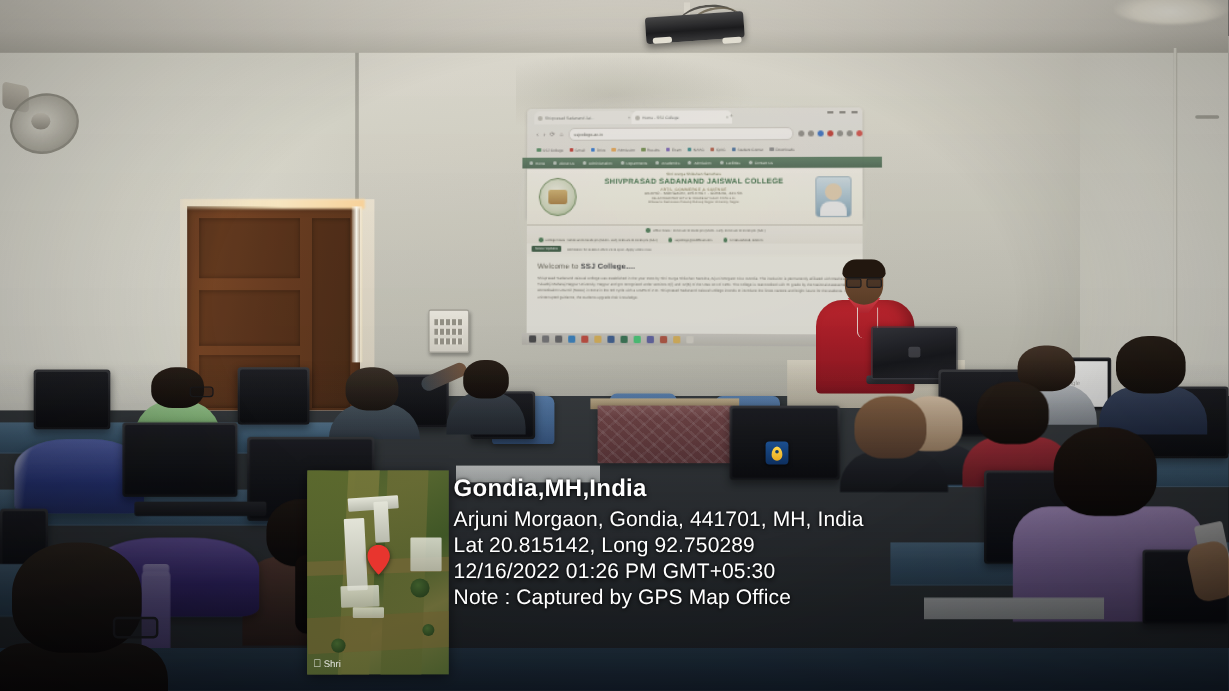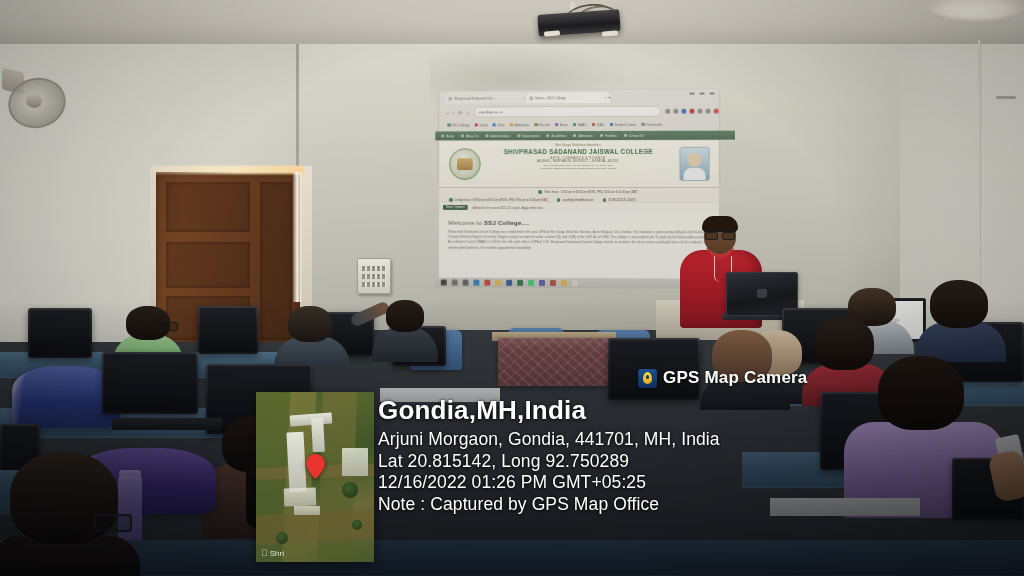--- a/index.html
+++ b/index.html
@@ -597,21 +597,21 @@
     color:rgba(255,255,255,.85);font-size:8px;
   }
   .map-attr .apple{font-size:9px;line-height:1;}
 
   .gps-info{
     position:absolute;left:378px;top:396px;width:500px;z-index:45;
     color:#fff;
     text-shadow:0 1px 4px rgba(0,0,0,.9), 0 0 2px rgba(0,0,0,.7);
     line-height:1.12;
   }
-  .gps-title{font-size:26px;font-weight:bold;letter-spacing:.2px;margin-bottom:5px;}
+  .gps-title{font-size:20px;font-weight:bold;letter-spacing:.2px;margin-bottom:5px;}
   .gps-line{font-size:17.5px;letter-spacing:.1px;margin-bottom:2px;white-space:normal;}
 </style>
 </head>
 <body>
 
 <div id="photo">
 
   <div class="room">
 
     <div class="wall-left"></div>
@@ -1000,21 +1000,20 @@
 
     <div class="dim-bottom"></div>
     <div class="warm"></div>
     <div class="vignette"></div>
   </div>
 
   <div class="gps-watermark">
     <div class="wm-badge">
       <div class="wm-pin"></div>
     </div>
-    <div class="wm-text">GPS Map Camera</div>
   </div>
 
   <div class="gps-map">
     <div class="map-field mf1"></div>
     <div class="map-field mf2"></div>
     <div class="map-field mf3"></div>
     <div class="map-field mf5"></div>
     <div class="map-field mf4"></div>
     <div class="map-bldg mb1"></div>
     <div class="map-bldg mb2"></div>
@@ -1031,17 +1030,17 @@
     <div class="map-attr">
       <span class="apple"></span>
       <span>Shri</span>
     </div>
   </div>
 
   <div class="gps-info">
     <div class="gps-title">Gondia,MH,India</div>
     <div class="gps-line">Arjuni Morgaon, Gondia, 441701, MH, India</div>
     <div class="gps-line">Lat 20.815142, Long 92.750289</div>
-    <div class="gps-line">12/16/2022 01:26 PM GMT+05:25</div>
+    <div class="gps-line">12/16/2022 01:26 PM GMT+05:30</div>
     <div class="gps-line">Note : Captured by GPS Map Office</div>
   </div>
 
 </div>
 
 </body></html>

